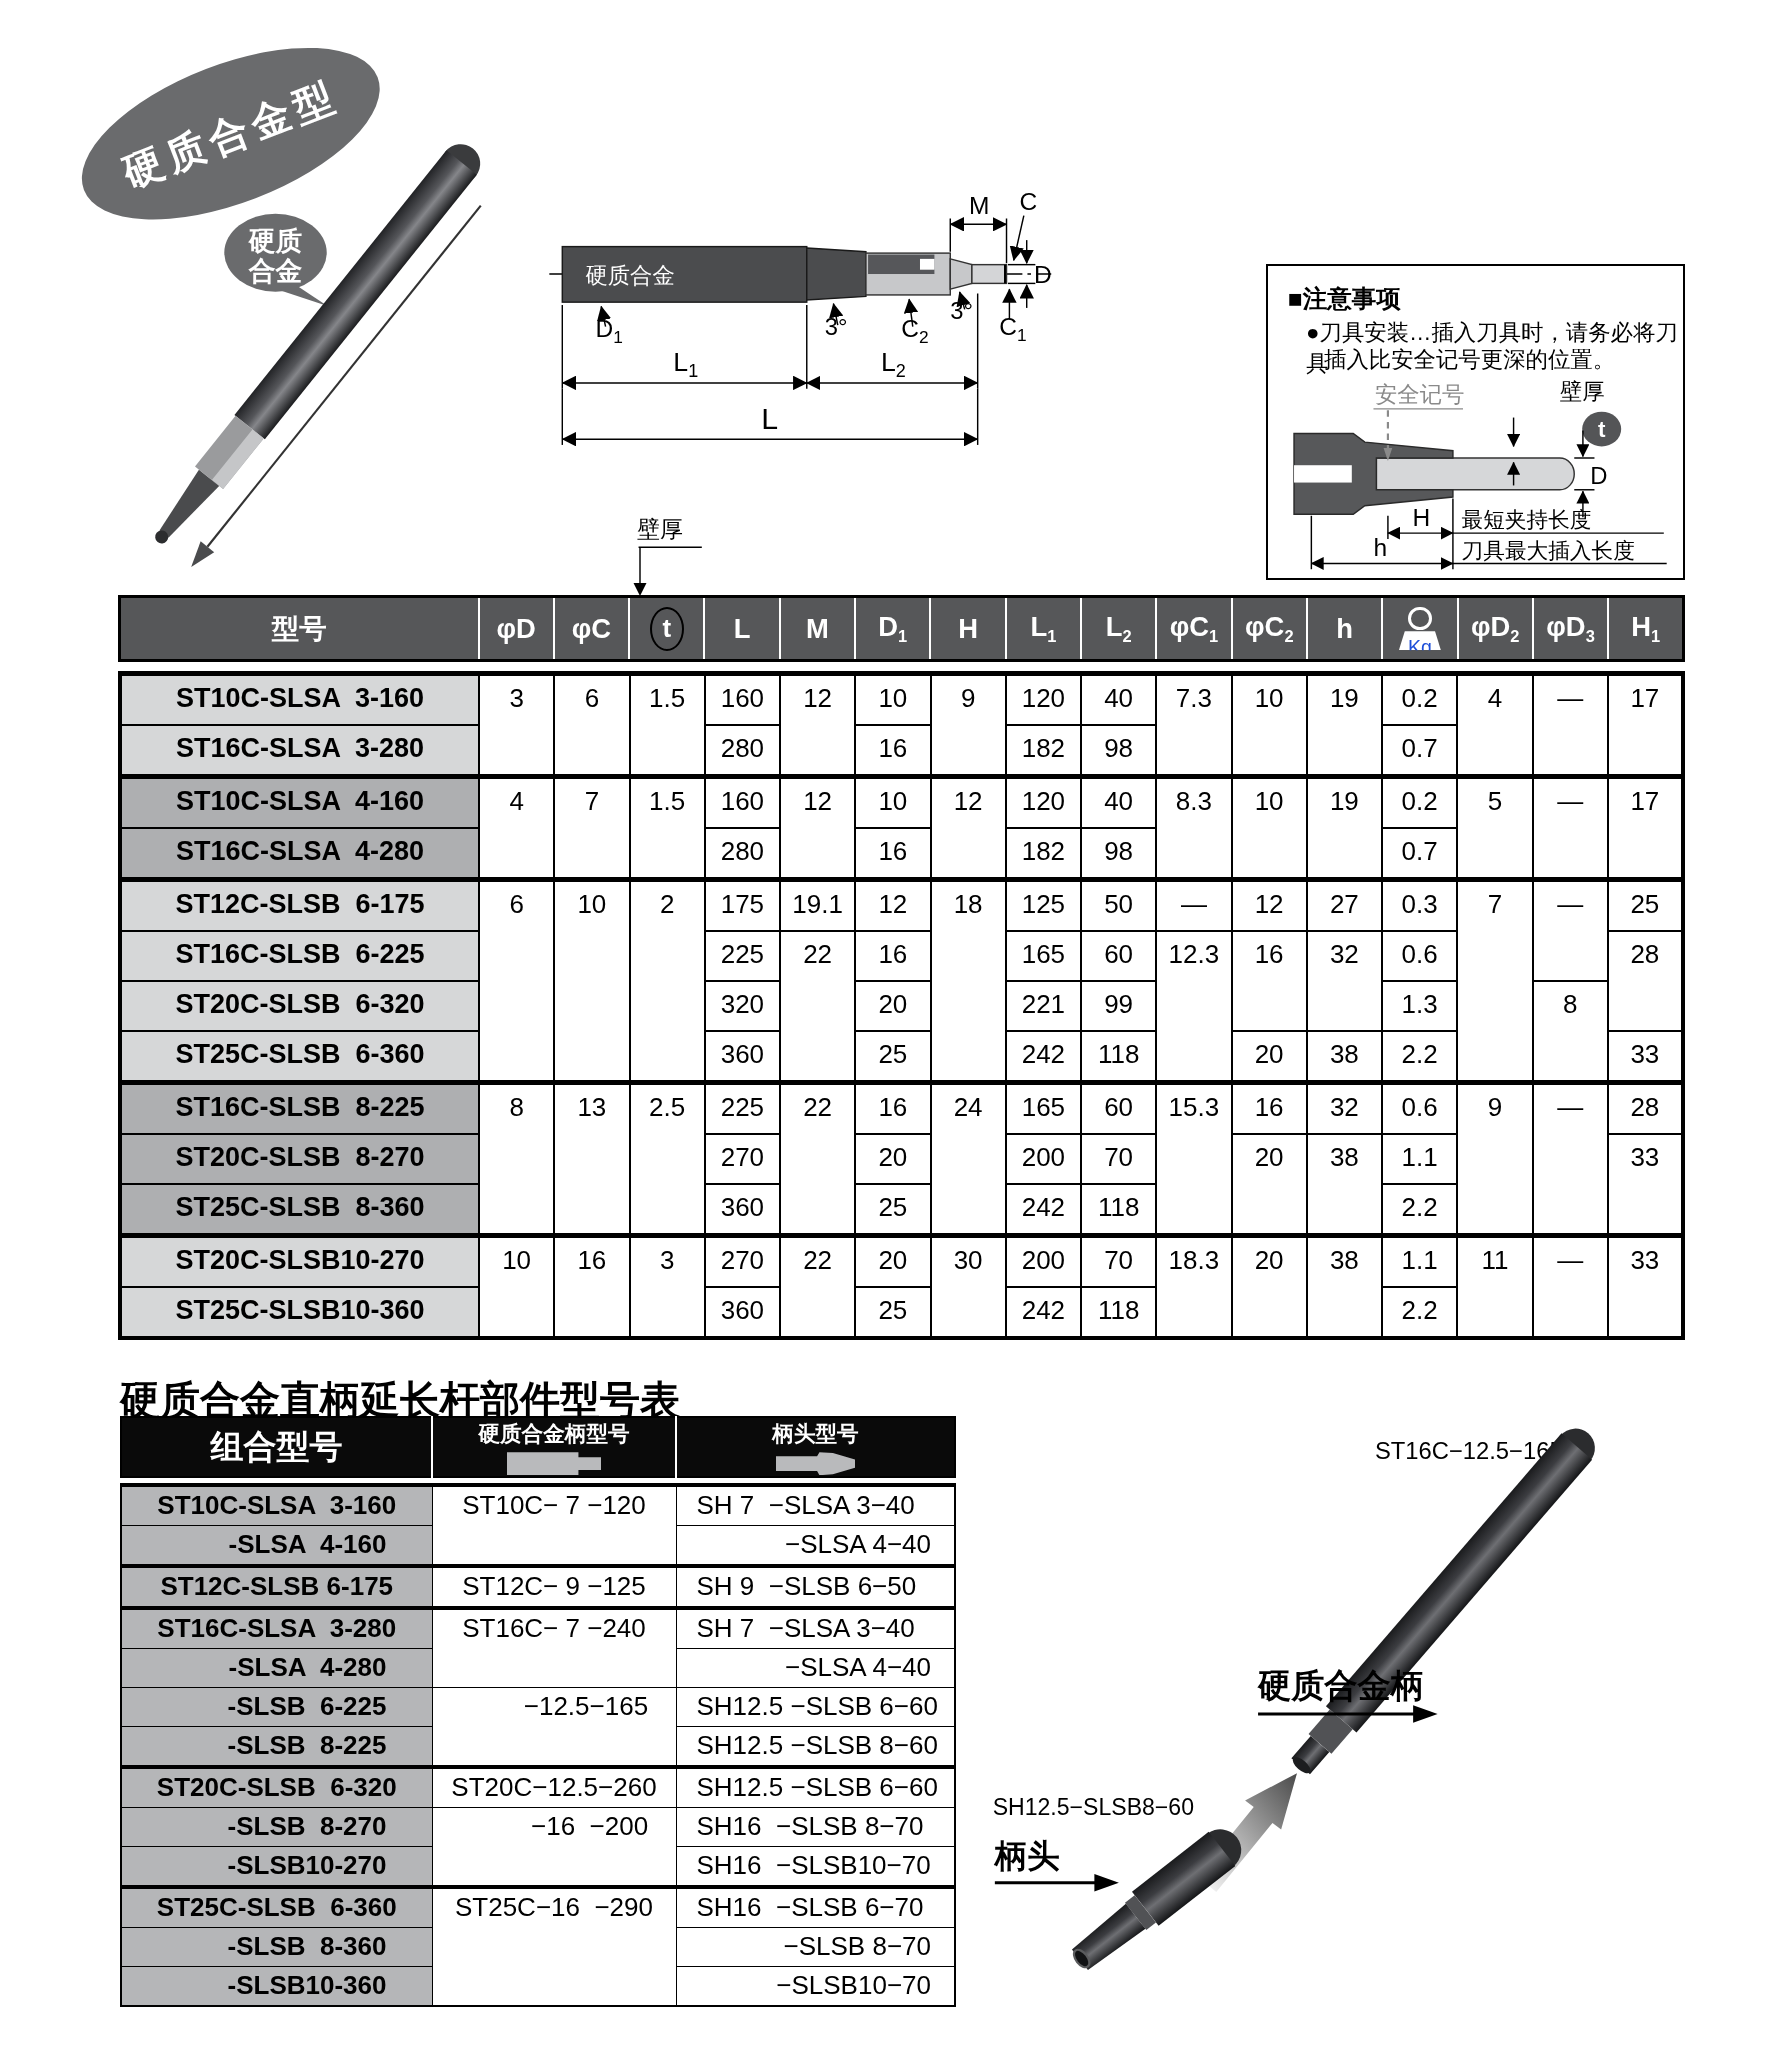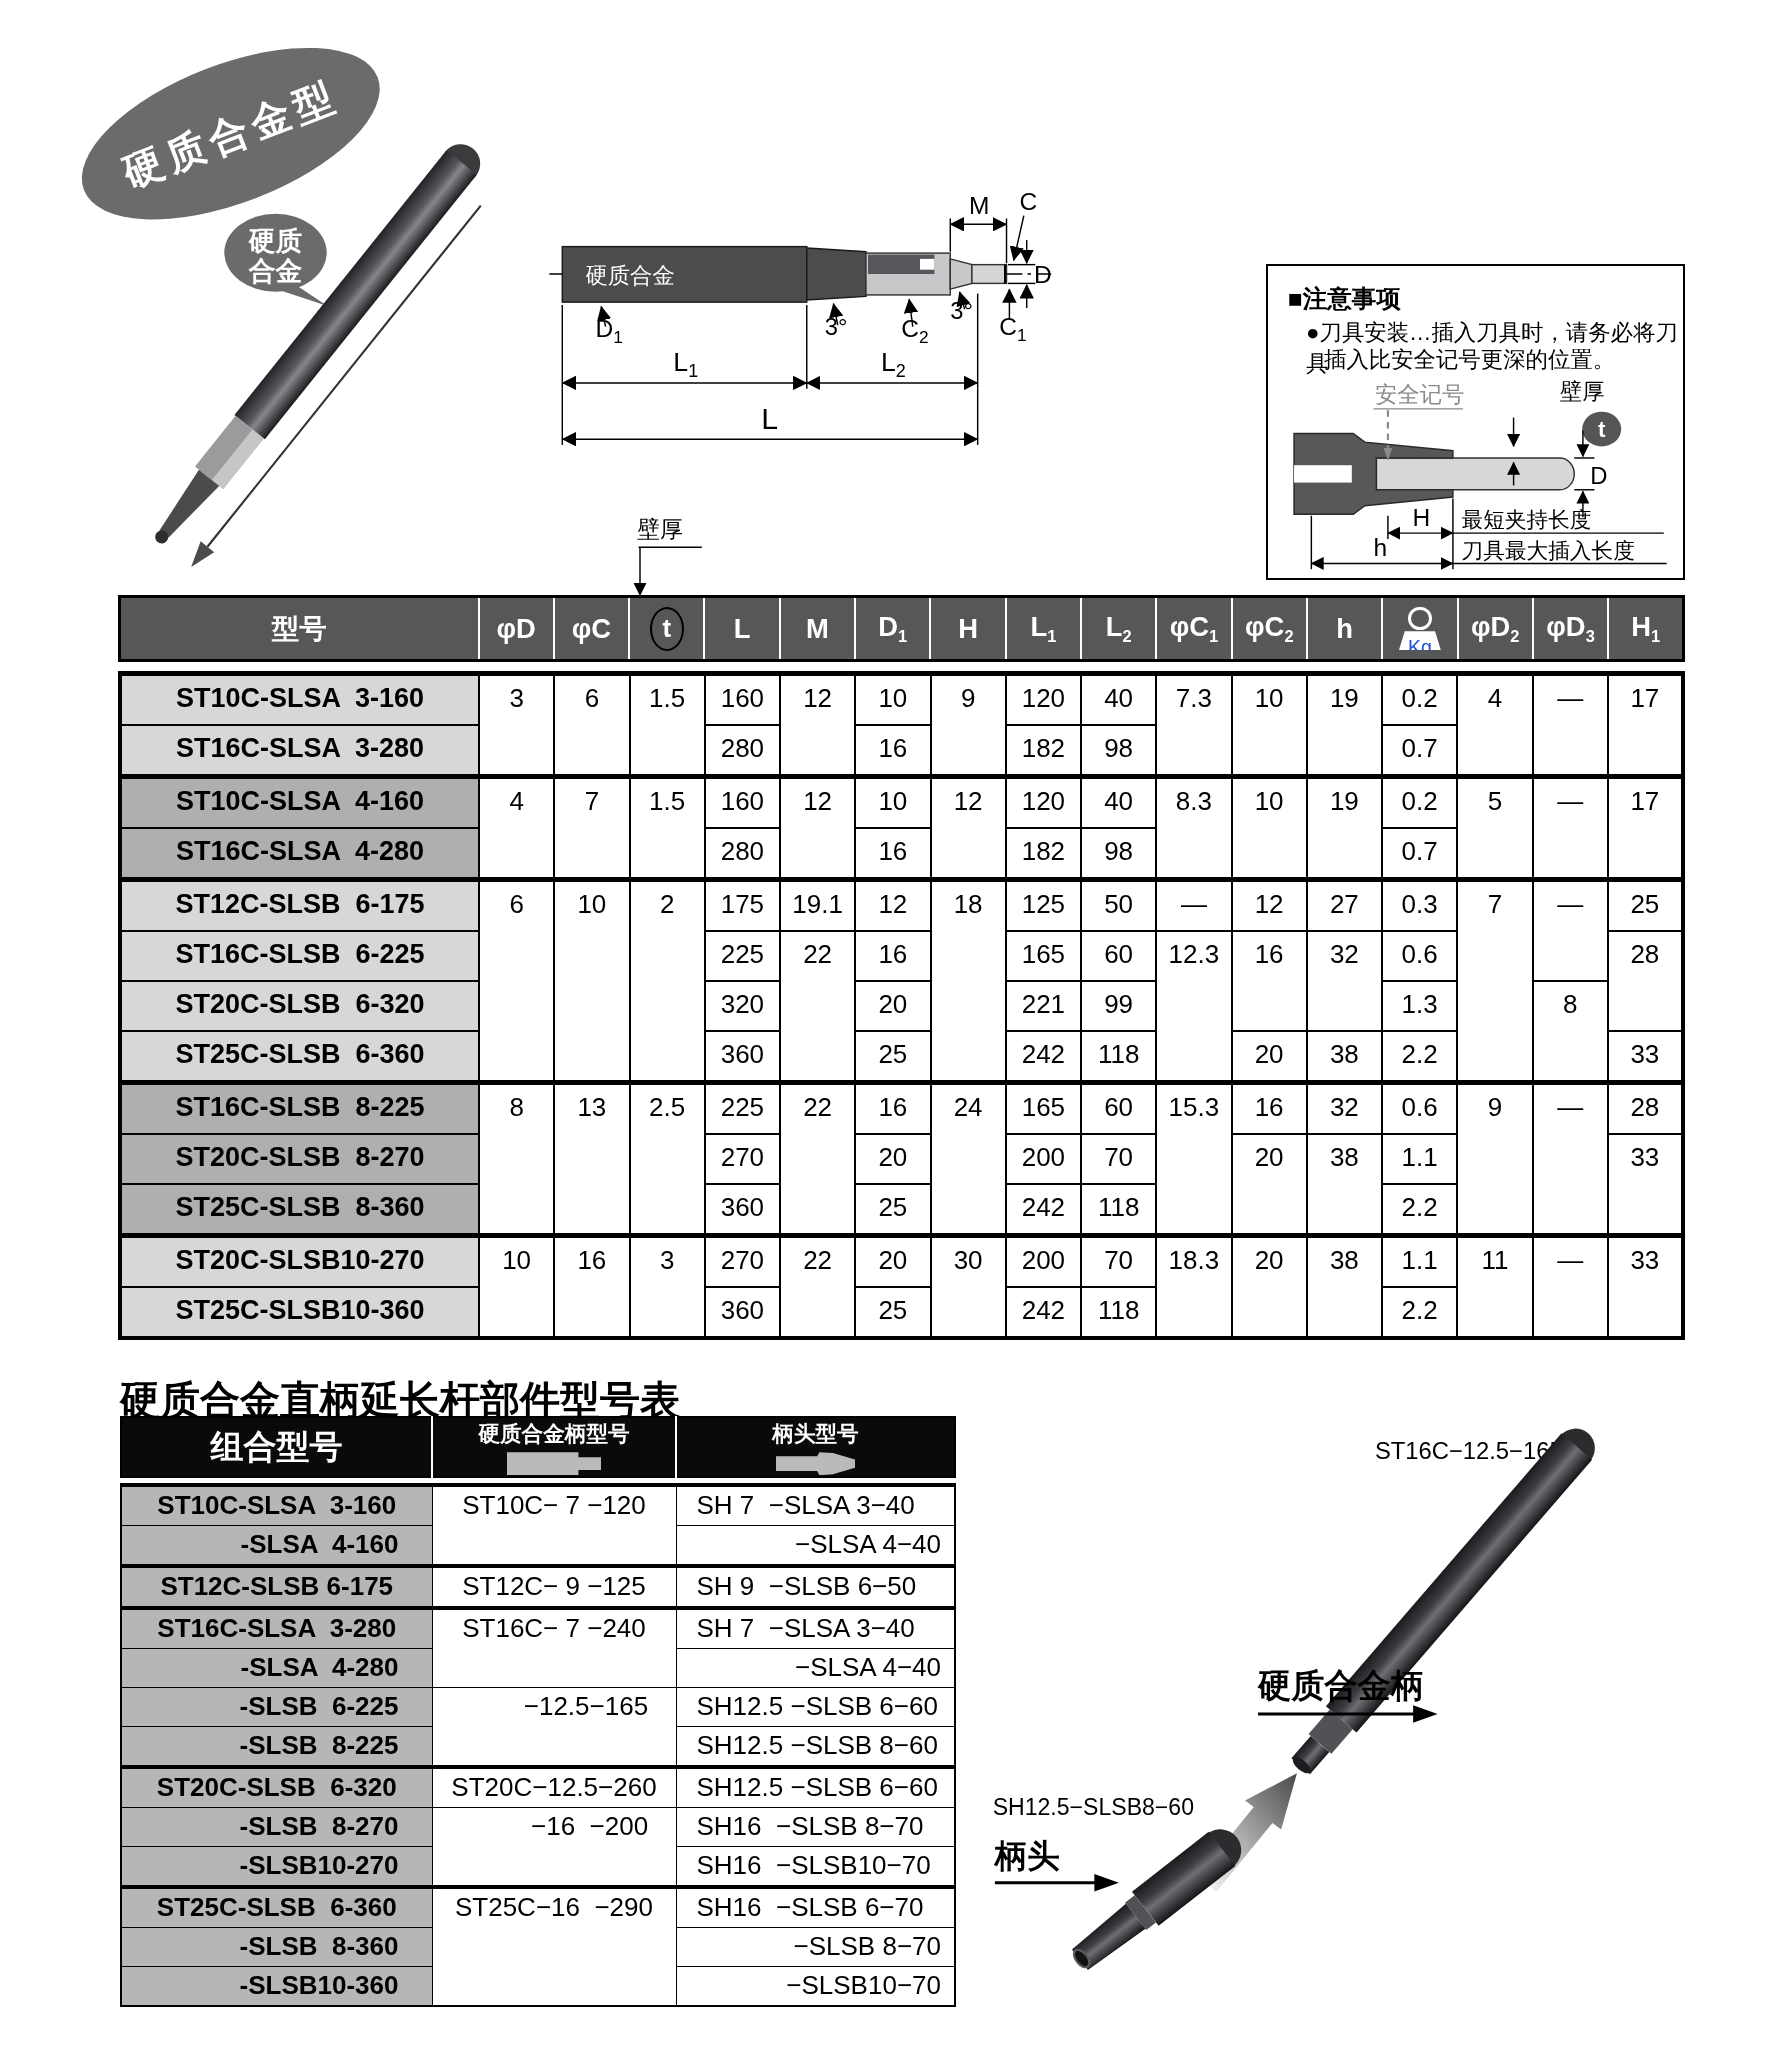--- a/index.html
+++ b/index.html
@@ -40,23 +40,23 @@
   #partsHeadT{position:absolute;left:120px;top:1416px;width:834px;border:2.9px solid var(--border);}
   #partsHeadT th{background:var(--parts_header_bg);color:#fff;font-size:21.6px;font-weight:bold;height:58px;
     text-align:center;vertical-align:middle;padding:0;}
   #partsHeadT th + th{border-left:2.2px solid #fff;}
   #partsHeadT th.big{font-size:33px;}
   #partsBodyT{position:absolute;left:120px;top:1483px;width:834px;border:2.9px solid var(--border);background:#fff;}
   #partsBodyT td{border:1.4px solid var(--border);height:38px;line-height:36px;padding:0;text-align:center;
     font-size:26px;vertical-align:top;white-space:pre;}
   #partsBodyT tr.g td{border-top:4.3px solid var(--border);}
   #partsBodyT td.pl{background:var(--parts_row);font-weight:bold;font-size:26px;}
-  #partsBodyT td.cont{text-align:right;padding-right:33px;}
+  #partsBodyT td.cont{text-align:right;padding-right:45px;}
   #partsBodyT td.r2{text-align:right;padding-right:27.4px;}
-  #partsBodyT td.r3{text-align:right;padding-right:13px;margin-top:29px;}
+  #partsBodyT td.r3{text-align:right;padding-right:23px;margin-top:29px;}
   #partsBodyT td.c3{text-align:left;padding-left:20px;}
   .cp0{width:311px;}.cp1{width:244px;}.cp2{width:279px;}
   .htxt{display:block;}
   .hicon{display:block;margin:4.3px auto 0 auto;background:#b9babc;height:23px;}
   .hicon.shank{width:94px;clip-path:polygon(0 0,76% 0,76% 22%,100% 22%,100% 78%,76% 78%,76% 100%,0 100%);}
   .hicon.head{width:79px;clip-path:polygon(0 18%,52% 18%,55% 0,72% 4%,100% 32%,100% 68%,72% 96%,55% 100%,52% 82%,0 82%);}
   
   #notesBox{left:1266px;top:264px;width:415px;height:312px;border:2.2px solid var(--border);background:#fff;}
   #notesTitle{left:20px;top:16px;font-size:24.5px;font-weight:bold;}
   .noteLine{font-size:22.4px;}

